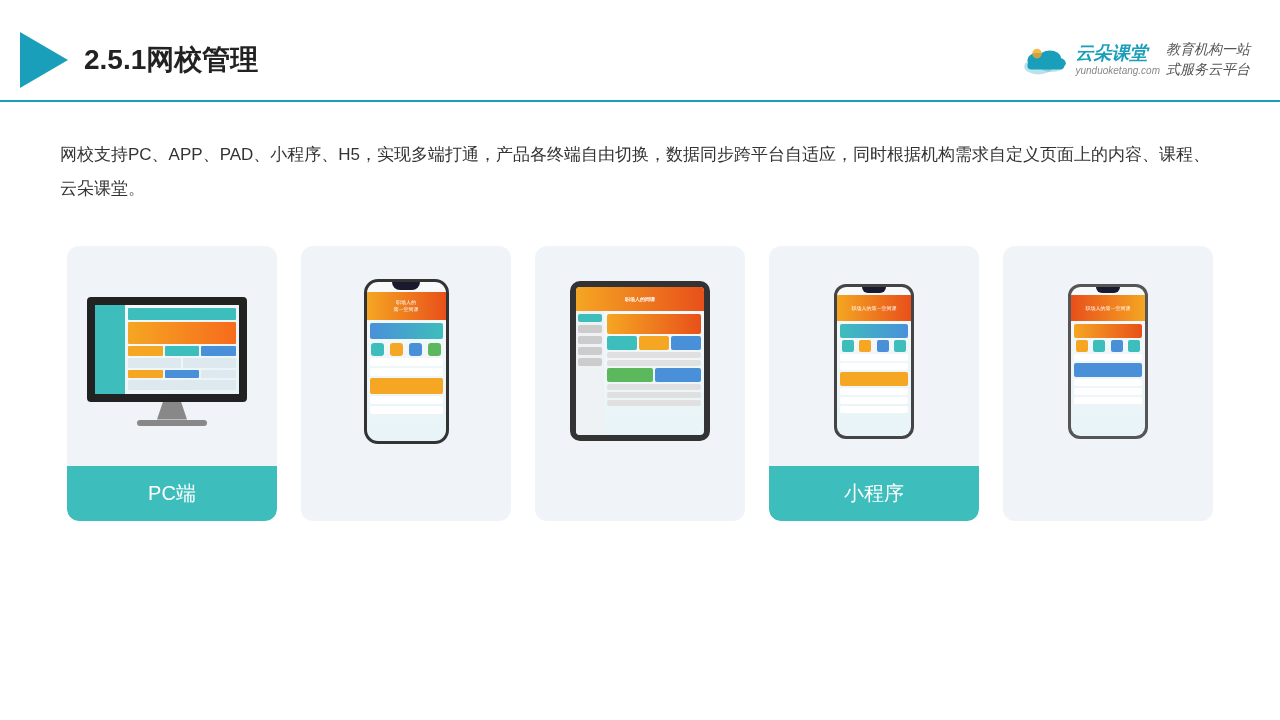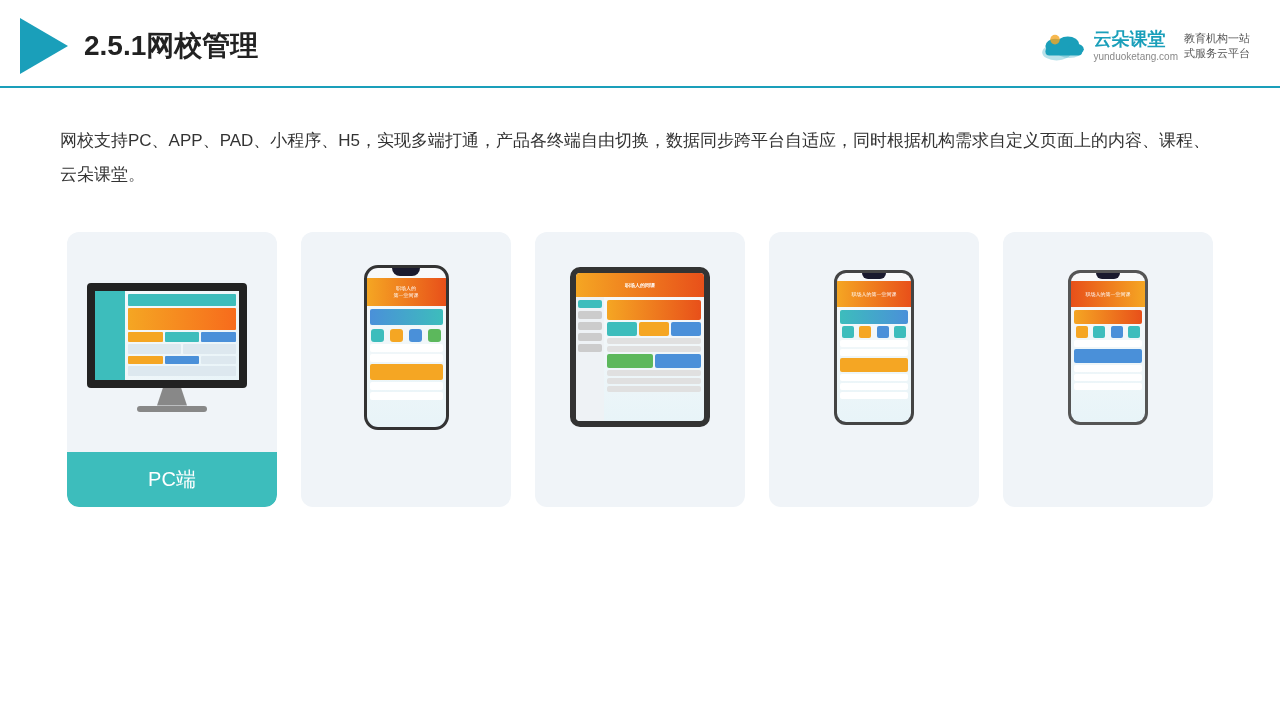--- a/index.html
+++ b/index.html
@@ -10,21 +10,21 @@
       font-family: 'Microsoft YaHei', 'PingFang SC', sans-serif;
       overflow: hidden;
       position: relative;
     }
 
     
     .header {
       display: flex;
       align-items: center;
       justify-content: space-between;
-      padding: 18px 30px 12px 20px;
+      padding: 32px 30px 12px 20px;
       border-bottom: 2px solid #1a9fba;
     }
 
     .header-left {
       display: flex;
       align-items: center;
       gap: 16px;
     }
 
     .logo-triangle {
@@ -42,20 +42,21 @@
     }
 
     .header-title span {
       color: #222;
     }
 
     .header-right {
       display: flex;
       flex-direction: column;
       align-items: center;
+      font-style: italic;
     }
 
     .cloud-logo {
       display: flex;
       align-items: center;
       gap: 6px;
     }
 
     .cloud-icon {
       width: 48px;
@@ -496,21 +497,21 @@
         <ellipse cx="36" cy="18" rx="14" ry="10" fill="#1a9fba"></ellipse>
         <ellipse cx="46" cy="24" rx="10" ry="7" fill="#1a9fba"></ellipse>
         <rect x="8" y="22" width="46" height="10" rx="5" fill="#1a9fba"></rect>
 
         <circle cx="20" cy="12" r="6" fill="#f5a623" opacity="0.8"></circle>
       </svg>
       <div class="brand-text">
         <span class="brand-name">云朵课堂</span>
         <span class="brand-url">yunduoketang.com</span>
       </div>
-      <div class="brand-tagline" style="white-space:pre-line; font-size:11px; color:#555; line-height:1.4;">教育机构一站
+      <div class="brand-tagline" style="white-space:pre-line; font-size:14px; color:#555; line-height:1.4;">教育机构一站
 式服务云平台</div>
     </div>
   </div>
 </div>
 
 <div class="description">
   <p>网校支持PC、APP、PAD、小程序、H5，实现多端打通，产品各终端自由切换，数据同步跨平台自适应，同时根据机构需求自定义页面上的内容、课程、云朵课堂。</p>
 </div>
 
 <div class="cards-container">
@@ -635,20 +636,21 @@
             <div class="phone-small-block"></div>
             <div class="phone-small-block"></div>
             <div style="background:#f5a623; height:14px; border-radius:2px;"></div>
             <div class="phone-small-block"></div>
             <div class="phone-small-block"></div>
             <div class="phone-small-block"></div>
           </div>
         </div>
       </div>
     </div>
+    <div class="card-label">小程序</div>
   </div>
 
   <div class="card">
     <div class="card-image-area">
       <div class="phone-small" style="border-color:#555;">
         <div class="phone-small-notch"></div>
         <div class="phone-small-screen">
           <div class="phone-small-header" style="background: linear-gradient(90deg, #e8501a, #f5a623);">
             <div class="phone-small-header-text">职场人的第一堂同课</div>
           </div>

